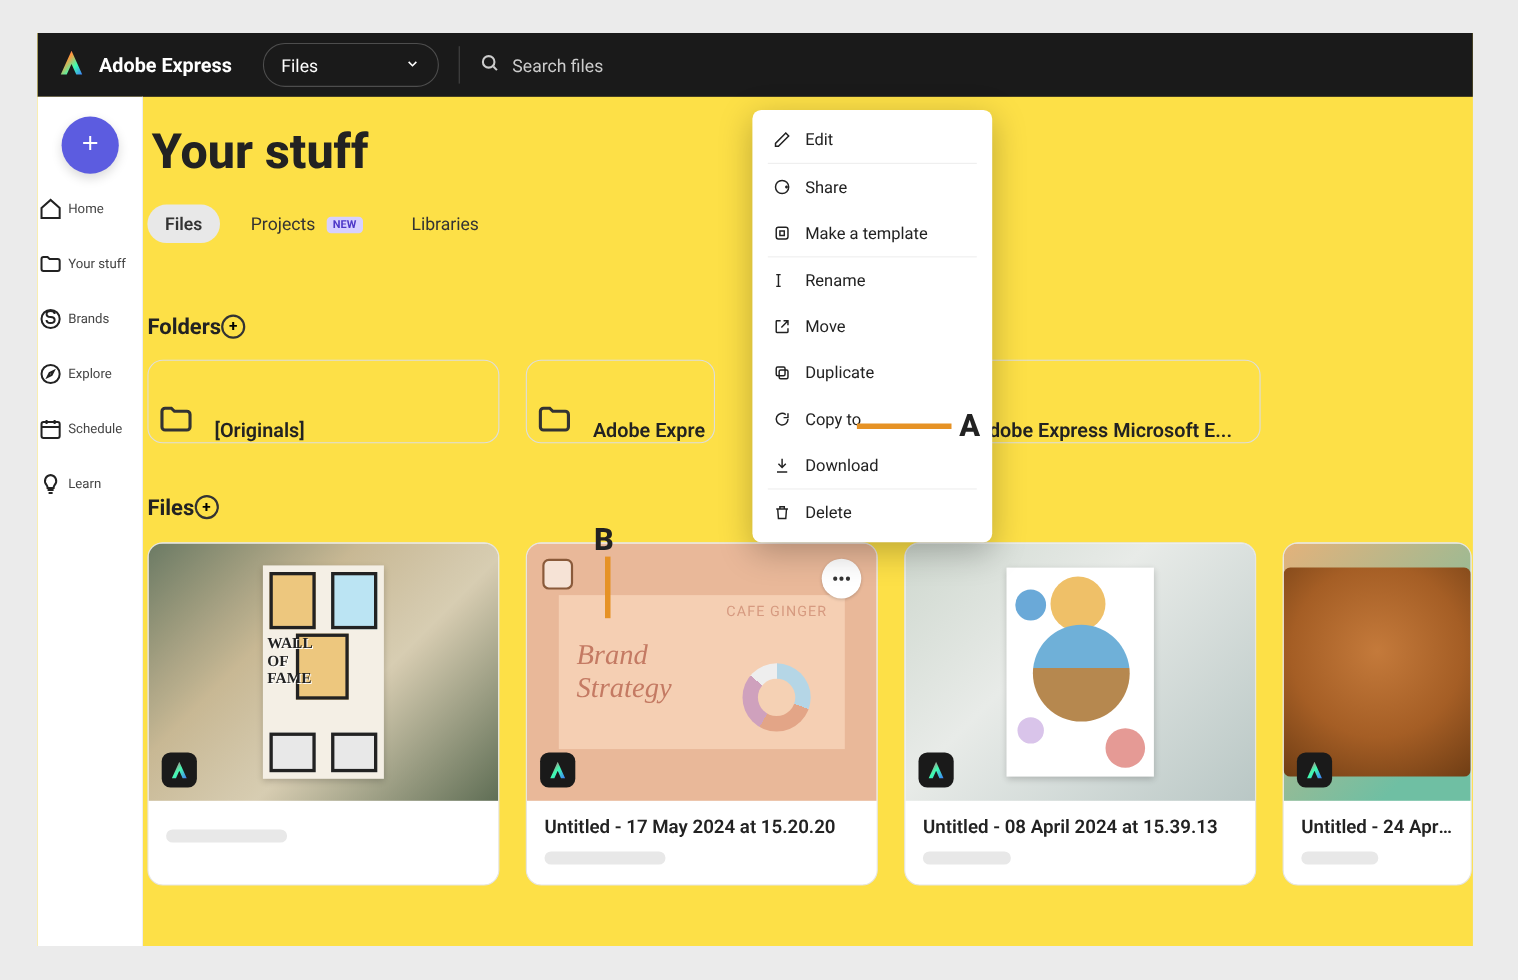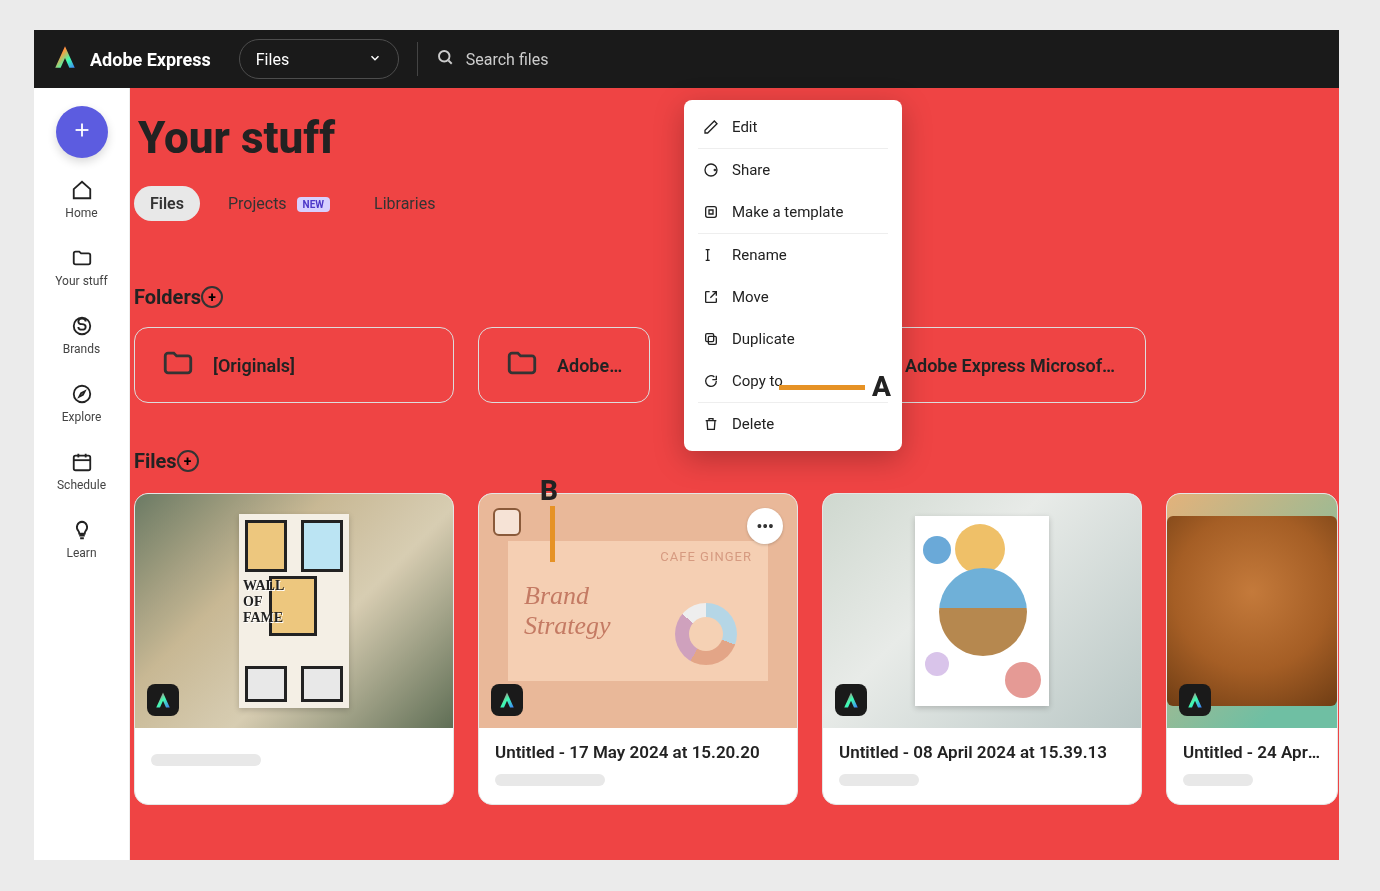--- a/index.html
+++ b/index.html
@@ -10,21 +10,21 @@
     height: 891px;
     overflow: hidden;
     position: relative;
   }
   .app-frame {
     position: absolute;
     top: 30px;
     left: 34px;
     width: 1305px;
     height: 830px;
-    background: #ef4444;
+    background: #fde047;
     overflow: hidden;
   }
   
   .topbar {
     height: 58px;
     background: #1a1a1a;
     color: #fff;
     display: flex;
     align-items: center;
     padding-left: 18px;
@@ -89,21 +89,21 @@
     background: #5c5ce0;
     color: #fff;
     display: flex;
     align-items: center;
     justify-content: center;
     cursor: pointer;
     box-shadow: 0 4px 10px rgba(0,0,0,0.15);
   }
   .nav-item {
     display: flex;
-    flex-direction: column;
+    flex-direction: row;
     align-items: center;
     gap: 4px;
     cursor: pointer;
     padding: 6px 0;
     width: 100%;
   }
   .nav-item .ico { width: 24px; height: 24px; display:flex; align-items:center; justify-content:center; }
   .nav-item .lbl { font-size: 12px; color: #444; }
   
   .main {
@@ -163,23 +163,23 @@
     gap: 24px;
     margin-top: 18px;
     margin-left: 4px;
   }
   .folder {
     width: 320px;
     height: 76px;
     border: 1px solid #ddd;
     border-radius: 14px;
     display: flex;
-    align-items: center;
+    align-items: flex-end;
     gap: 18px;
-    padding: 0 26px;
+    padding: 0 8px;
     cursor: pointer;
     overflow: hidden;
     white-space: nowrap;
     text-overflow: ellipsis;
   }
   .folder-name {
     font-size: 18px;
     font-weight: 600;
     color: #222;
     overflow: hidden;
@@ -690,20 +690,28 @@
     </div>
     <div class="ctx-item">
       <span class="ico">
           <svg width="16" height="16" viewBox="0 0 24 24" fill="none" stroke="#222" stroke-width="2">
             <path d="M20 12a8 8 0 11-3-6.2"></path>
             <polyline points="20 4 20 10 14 10"></polyline>
           </svg>
         </span>
       <span>Copy to</span>
     </div>
+    <div class="ctx-item">
+      <span class="ico">
+          <svg width="16" height="16" viewBox="0 0 24 24" fill="none" stroke="#222" stroke-width="2">
+            <path d="M12 3v12M7 10l5 5 5-5M5 21h14"></path>
+          </svg>
+        </span>
+      <span>Download</span>
+    </div>
     <div class="ctx-sep"></div>
     <div class="ctx-item">
       <span class="ico">
           <svg width="16" height="16" viewBox="0 0 24 24" fill="none" stroke="#222" stroke-width="2">
             <path d="M4 7h16M9 7V4h6v3M6 7l1 13h10l1-13"></path>
           </svg>
         </span>
       <span>Delete</span>
     </div>
   </div>

